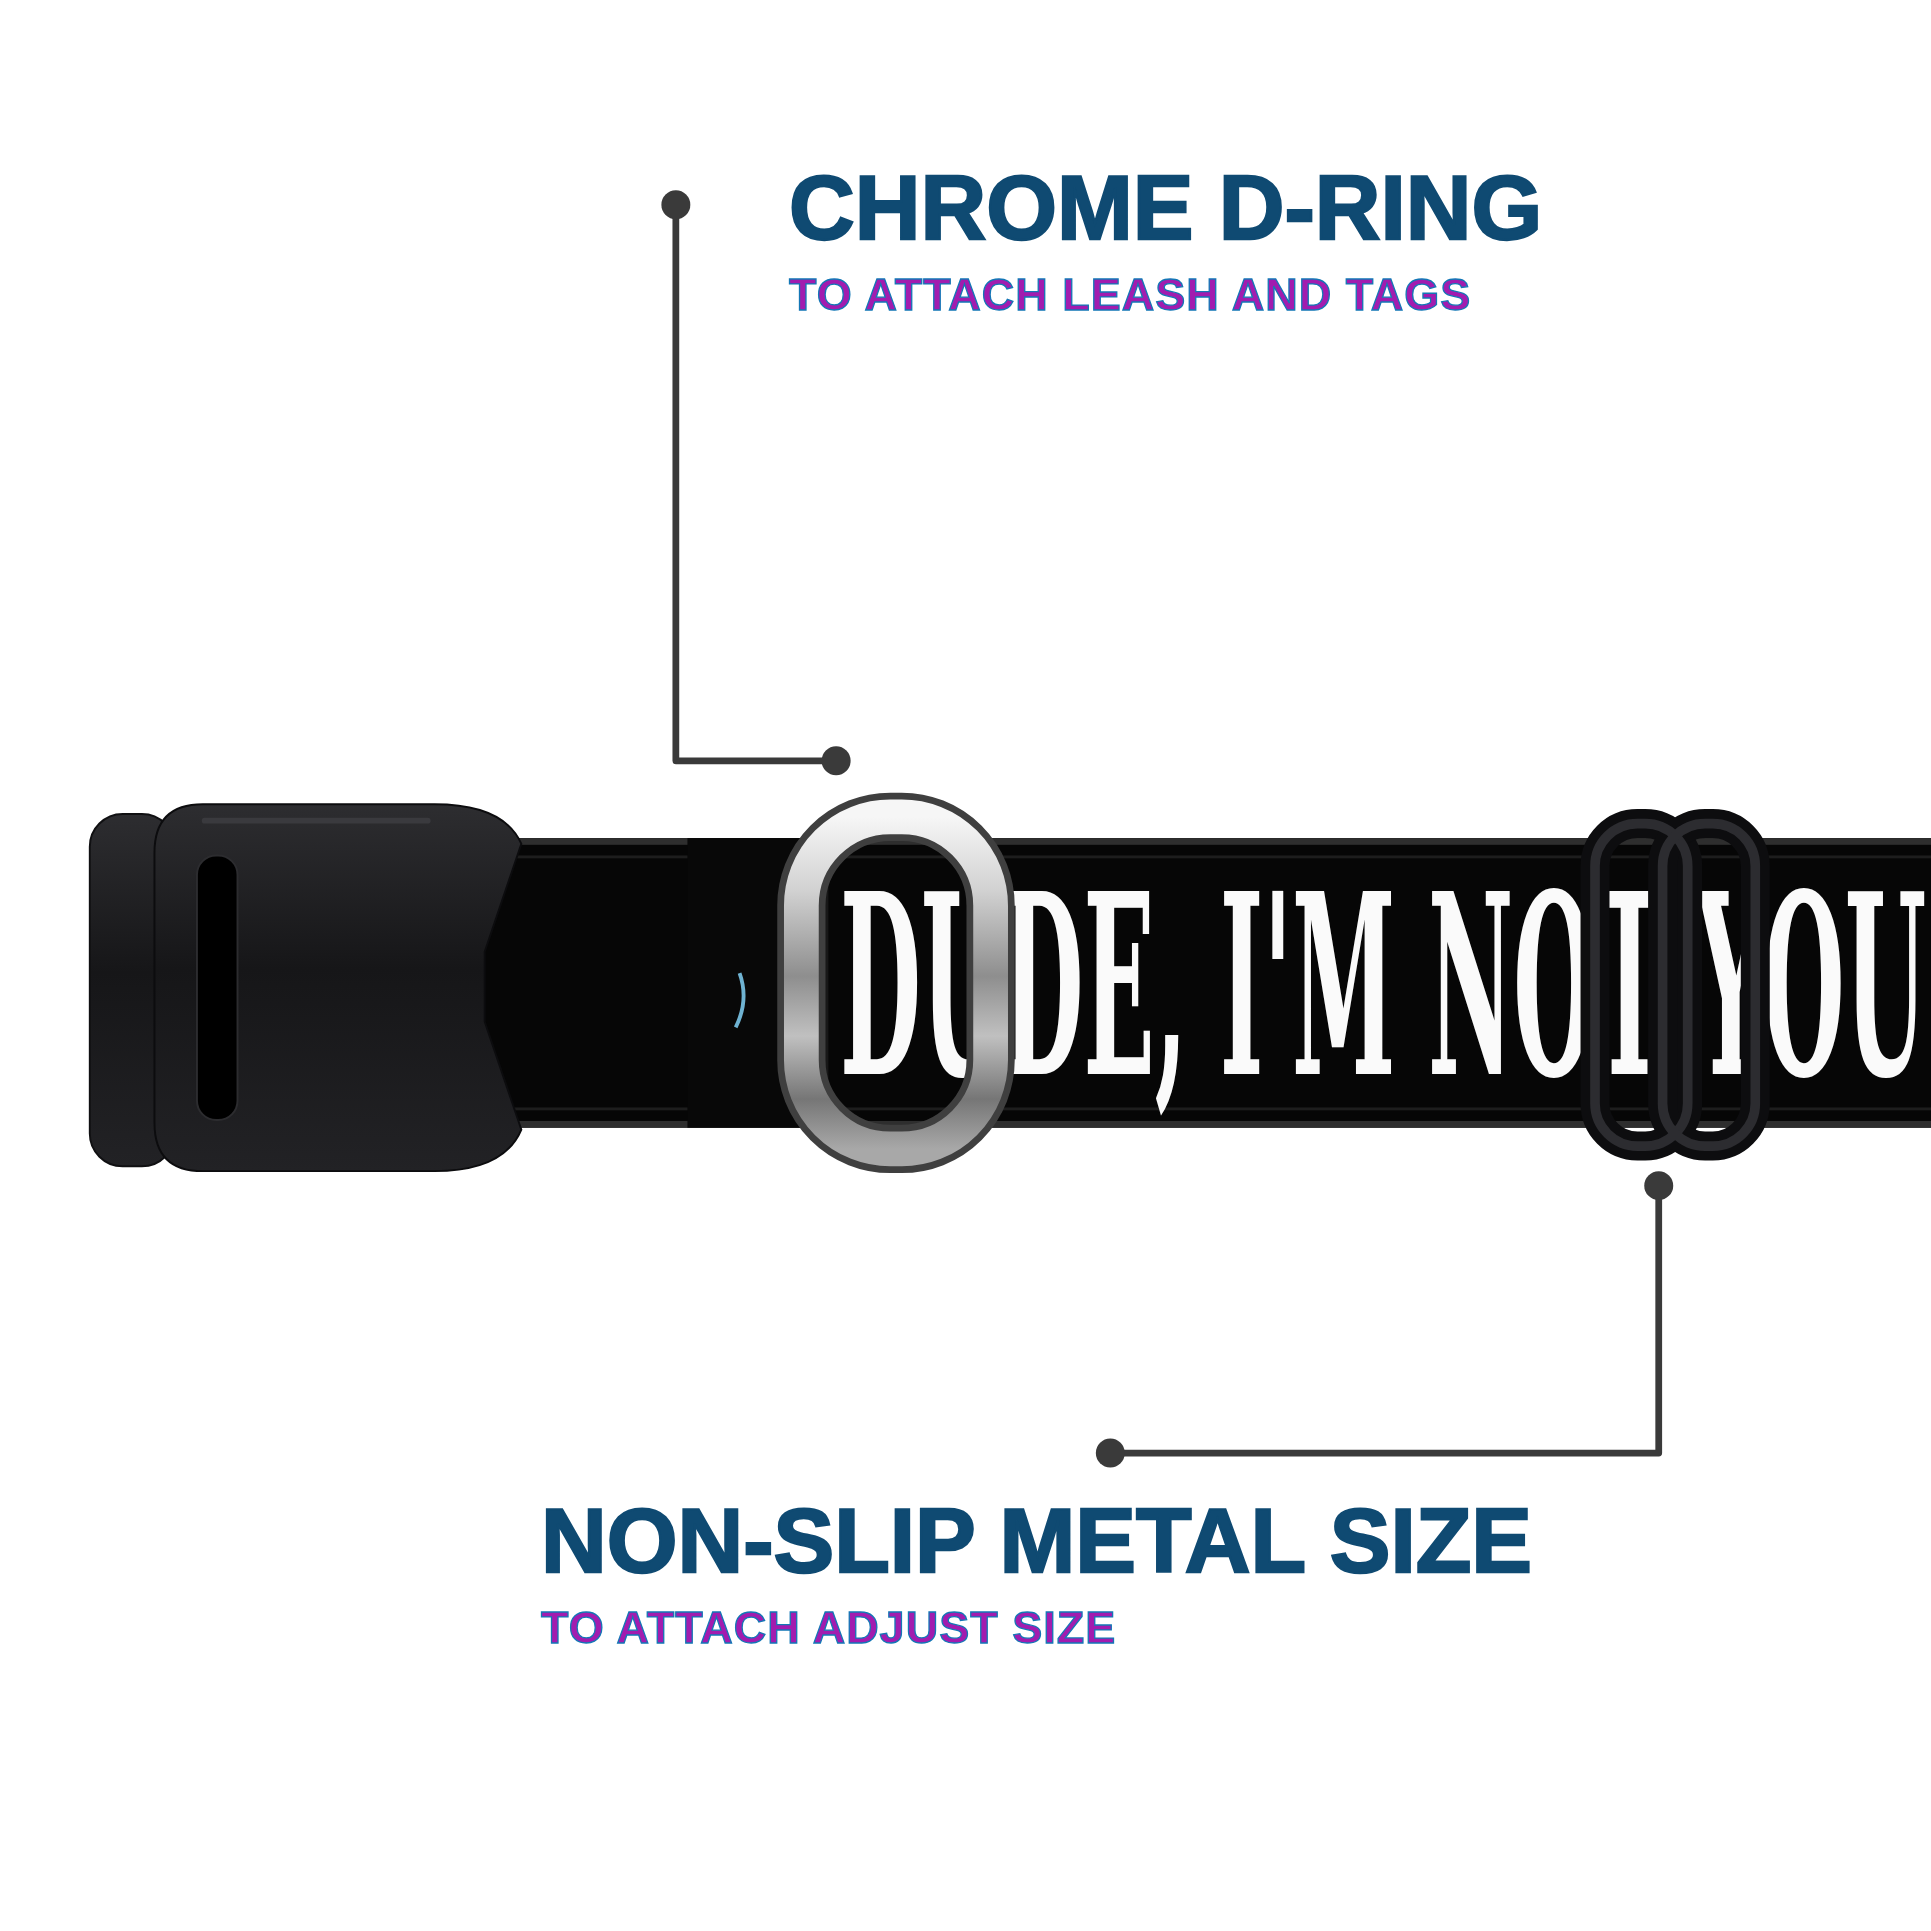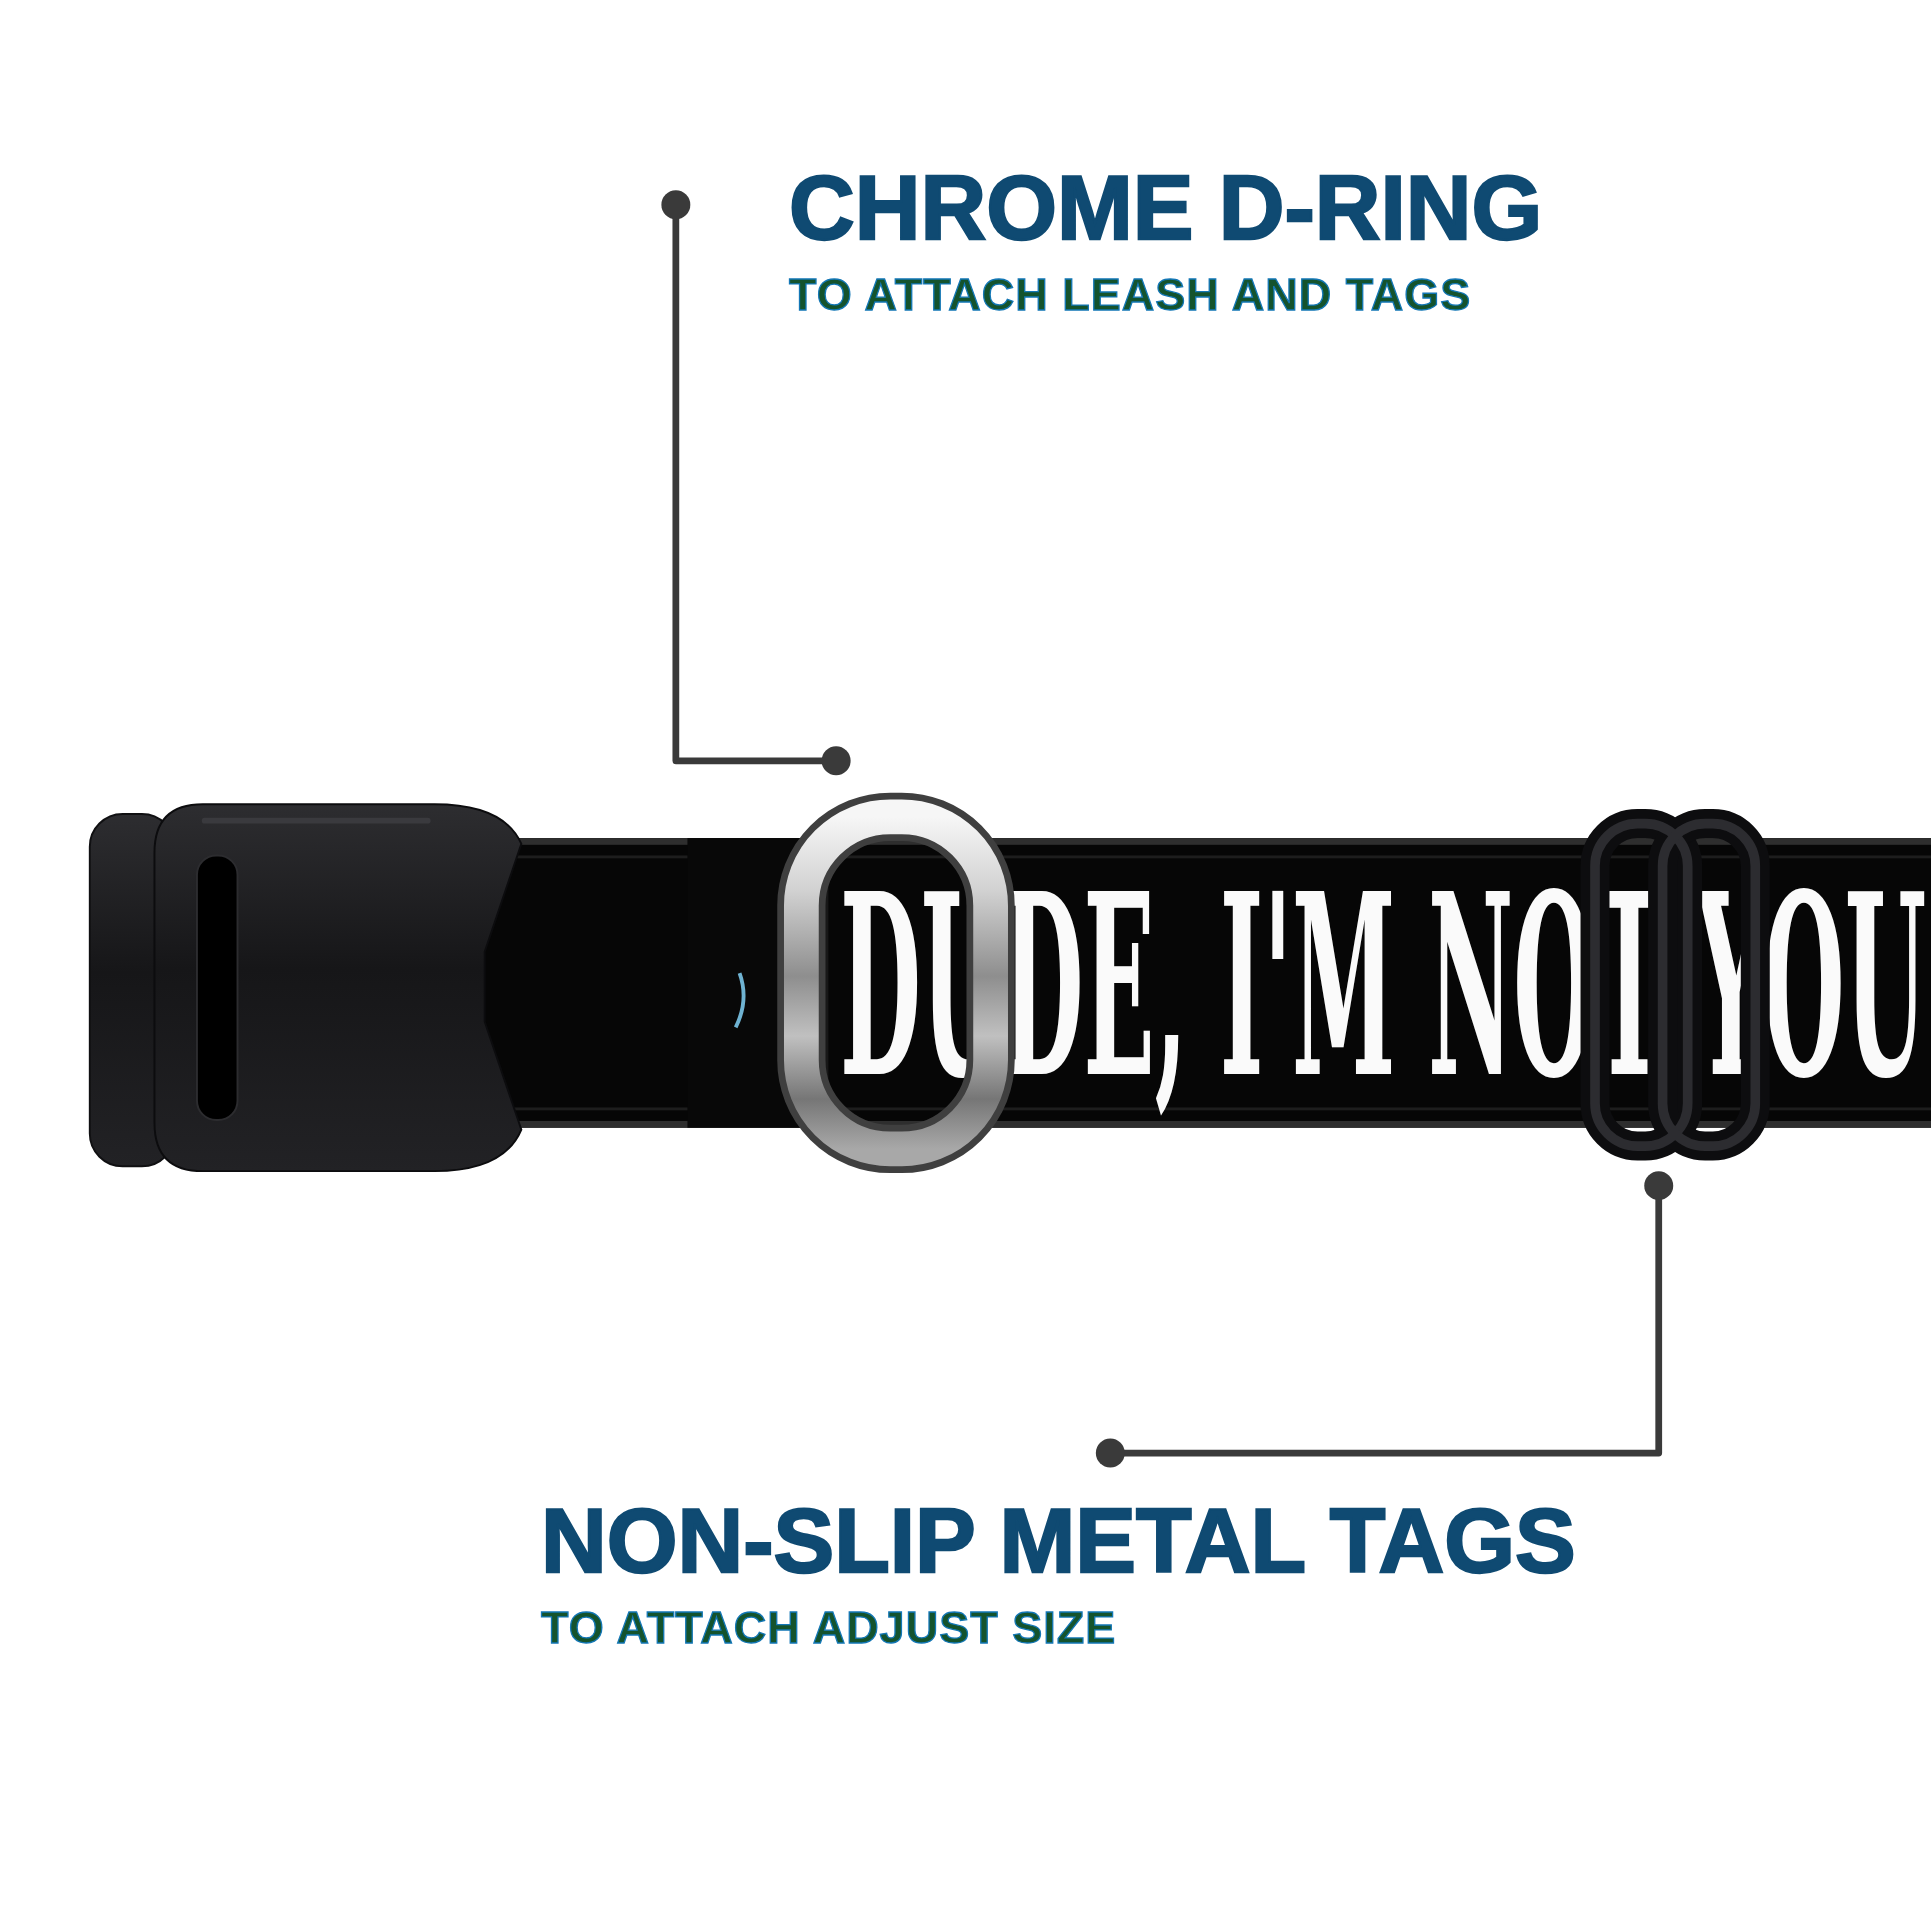--- a/index.html
+++ b/index.html
@@ -32,21 +32,21 @@
     line-height: 1.0;
     color: #0f4a72;
     -webkit-text-stroke: 2.4px #0f4a72;
     letter-spacing: 0px;
   }
   .callout-subtitle {
     margin-top: 19.3px;
     font-weight: 700;
     font-size: 45px;
     line-height: 1.0;
-    color: #14532d;
+    color: #a21caf;
     -webkit-text-stroke: 1.3px #1377b6;
     letter-spacing: 1px;
   }
   .callout-dring   { left: 753px; top: 162px; margin-left: 36px; }
   .callout-loop    { left: 541px; top: 1495px; }
   .strap-text {
     font-family: "DejaVu Serif", serif;
     font-weight: bold;
   }
 </style>
@@ -122,18 +122,18 @@
       <path d="M212 850 H443" stroke="#3a3a3e" stroke-width="6" stroke-linecap="round" fill="none"></path>
     </g>
   </svg>
 
   <div class="callout callout-dring">
     <div class="callout-title">CHROME D-RING</div>
     <div class="callout-subtitle">TO ATTACH LEASH AND TAGS</div>
   </div>
 
   <div class="callout callout-loop">
-    <div class="callout-title">NON-SLIP METAL TAGS</div>
+    <div class="callout-title">NON-SLIP METAL SIZE</div>
     <div class="callout-subtitle">TO ATTACH ADJUST SIZE</div>
   </div>
 
 </div>
 
 
 </body></html>

